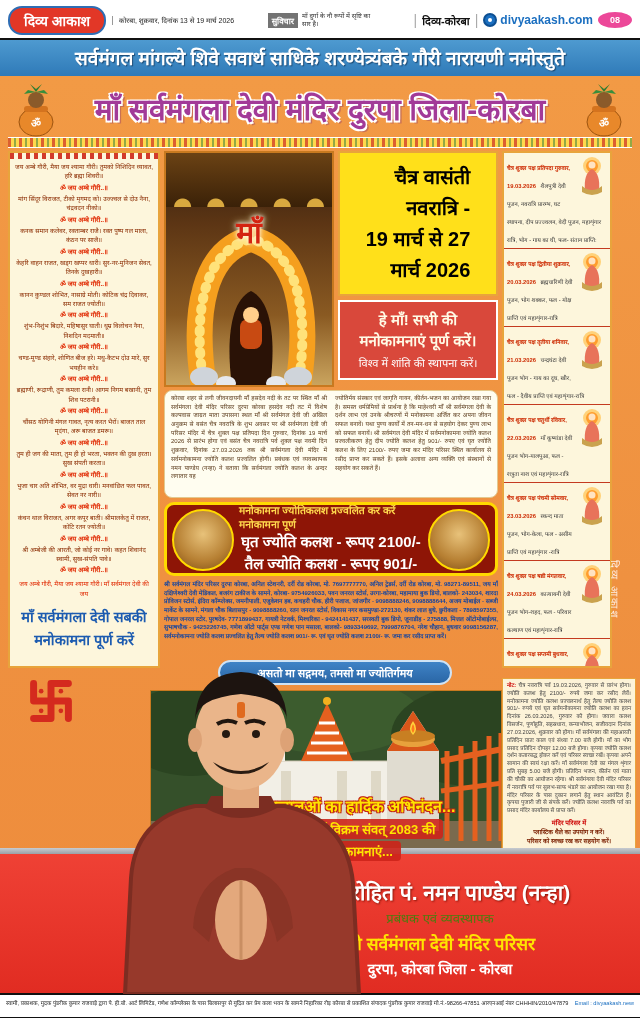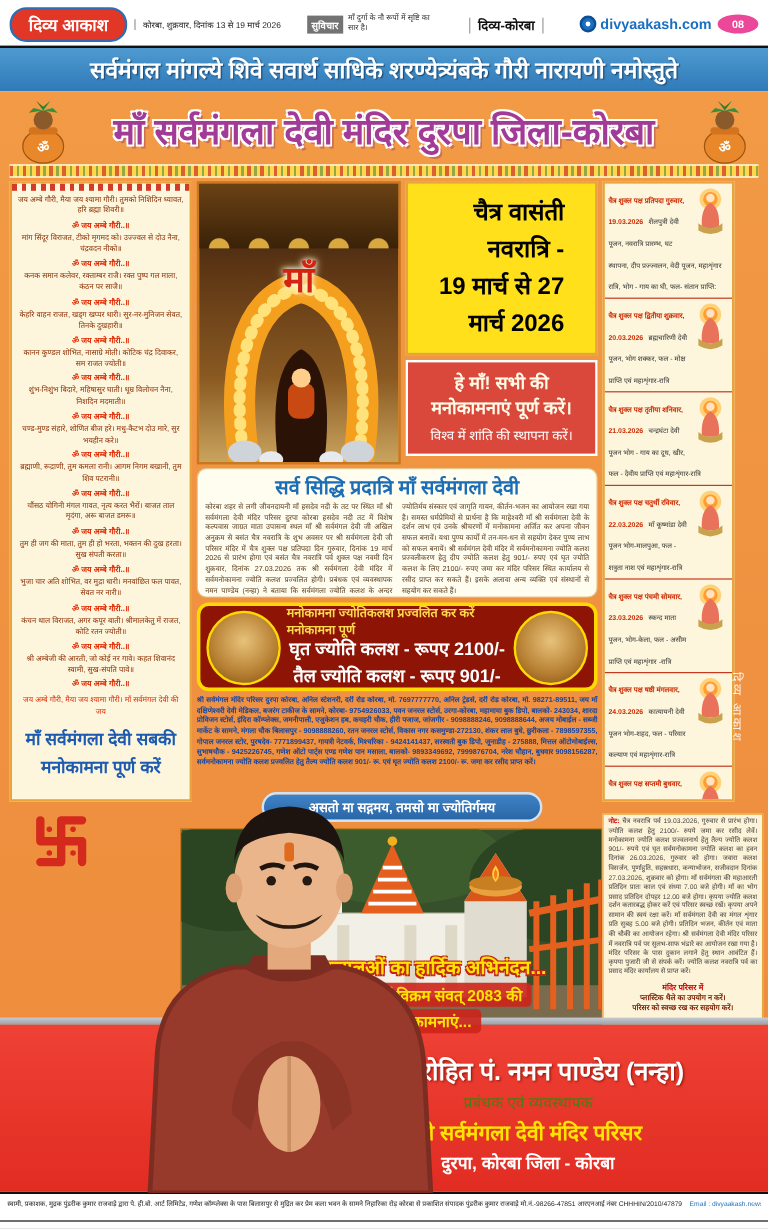--- a/index.html
+++ b/index.html
@@ -12,21 +12,21 @@
   .hdr { top:4px; left:0; right:0; height:32px; display:flex; align-items:center; padding:0 8px; gap:6px; background:#fff; }
   .masthead { background:#e23727; color:#fff; font-weight:bold; font-size:14px; padding:3px 14px; border-radius:14px; border:2px solid #2e6db4; white-space:nowrap; }
   .dateline { font-size:7px; color:#222; border-left:1px solid #999; padding-left:6px; max-width:150px; }
   .hdr-spacer { flex:1; }
   .suvichar { display:flex; align-items:center; gap:4px; }
   .suvichar-badge { background:#737373; color:#fff; font-size:8px; font-weight:bold; padding:2px 4px; }
   .suvichar-text { font-size:6.5px; color:#333; width:78px; line-height:1.3; }
   .hdr-right { display:flex; align-items:center; gap:5px; }
   .vbar { color:#aaa; font-size:14px; }
   .edition { font-size:11px; font-weight:bold; color:#111; white-space:nowrap; }
-  .site { display:flex; align-items:center; gap:3px; color:#1b6fc0; font-weight:bold; font-size:12px;margin-left:24px; }
+  .site { display:flex; align-items:center; gap:3px; color:#1b6fc0; font-weight:bold; font-size:12px; }
   .site-logo { width:14px; height:14px; border-radius:50%; background:#1b6fc0; border:2px solid #0d4f92; display:inline-block; position:relative; }
   .site-logo::after { content:""; position:absolute; left:3px; top:3px; width:4px; height:4px; border-radius:50%; background:#fff; }
   .pageno { width:34px; height:16px; border-radius:50%; background:#ec4899; color:#fff; font-size:9px; font-weight:bold; display:flex; align-items:center; justify-content:center; }
   .hdr-rule { top:38px; left:0; right:0; height:2px; background:#111; }
 
   
   .shloka { top:40px; left:0; right:0; height:36px; background:linear-gradient(180deg,#4e9ad0,#2f7ab8); color:#fff; font-weight:bold; font-size:19px; display:flex; align-items:center; justify-content:center; white-space:nowrap; text-shadow:1px 1px 1px #1c4a74; }
 
   
   .main-bg { top:76px; left:0; right:0; height:917px; background:linear-gradient(180deg,#f29a45,#ef9140 55%,#ee8c3c); }
@@ -267,21 +267,20 @@
   <div class="abs navratri">चैत्र वासंती
 नवरात्रि -
 19 मार्च से 27
 मार्च 2026</div>
   <div class="abs prayer">
     <div class="prayer-main">हे माँ! सभी की मनोकामनाएं पूर्ण करें।</div>
     <div class="prayer-sub">विश्व में शांति की स्थापना करें।</div>
   </div>
 
   <div class="abs article">
-    <div class="article-title">सर्व सिद्धि प्रदात्रि माँ सर्वमंगला देवी</div>
     <div class="article-cols">
       <p>कोरबा शहर से लगी जीवनदायनी माँ हसदेव नदी के तट पर स्थित माँ श्री सर्वमंगला देवी मंदिर परिसर दुरपा कोरबा हसदेव नदी तट में विशेष कल्पवास जाग्रत माता उपासना स्थल माँ श्री सर्वमंगल देवी जी अखिल अनुक्रम से बसंत चैत्र नवरात्रि के शुभ अवसर पर श्री सर्वमंगला देवी जी परिसर मंदिर में चैत्र शुक्ल पक्ष प्रतिपदा दिन गुरुवार, दिनांक 19 मार्च 2026 से प्रारंभ होगा एवं बसंत चैत्र नवरात्रि पर्व शुक्ल पक्ष नवमी दिन शुक्रवार, दिनांक 27.03.2026 तक श्री सर्वमंगला देवी मंदिर में सर्वमनोकामना ज्योति कलश प्रज्वलित होगी। प्रबंधक एवं व्यवस्थापक नमन पाण्डेय (नन्हा) ने बताया कि सर्वमंगला ज्योति कलश के अन्दर लगातार यह</p>
       <p>ज्योतिर्मय संस्कार एवं जागृति गायन, कीर्तन-भजन का आयोजन रखा गया है। समस्त धर्मप्रेमियों से प्रार्थना है कि माहेश्वरी माँ श्री सर्वमंगला देवी के दर्शन लाभ एवं उनके श्रीचरणों में मनोकामना अर्जित कर अपना जीवन सफल बनावें। यथा पुण्य कार्यों में तन-मन-धन से सहयोग देकर पुण्य लाभ को सफल बनायें। श्री सर्वमंगल देवी मंदिर में सर्वमनोकामना ज्योति कलश प्रज्वलीकरण हेतु दीप ज्योति कलश हेतु 901/- रुपए एवं घृत ज्योति कलश के लिए 2100/- रुपए जमा कर मंदिर परिसर स्थित कार्यालय से रसीद प्राप्त कर सकते हैं। इसके अलावा अन्य व्यक्ति एवं संस्थानों से सहयोग कर सकते हैं।</p>
     </div>
   </div>
 
   <div class="abs jyoti">
     <div class="diya-circle l"></div>
     <div class="diya-circle r"></div>
     <div class="jyoti-inner">

